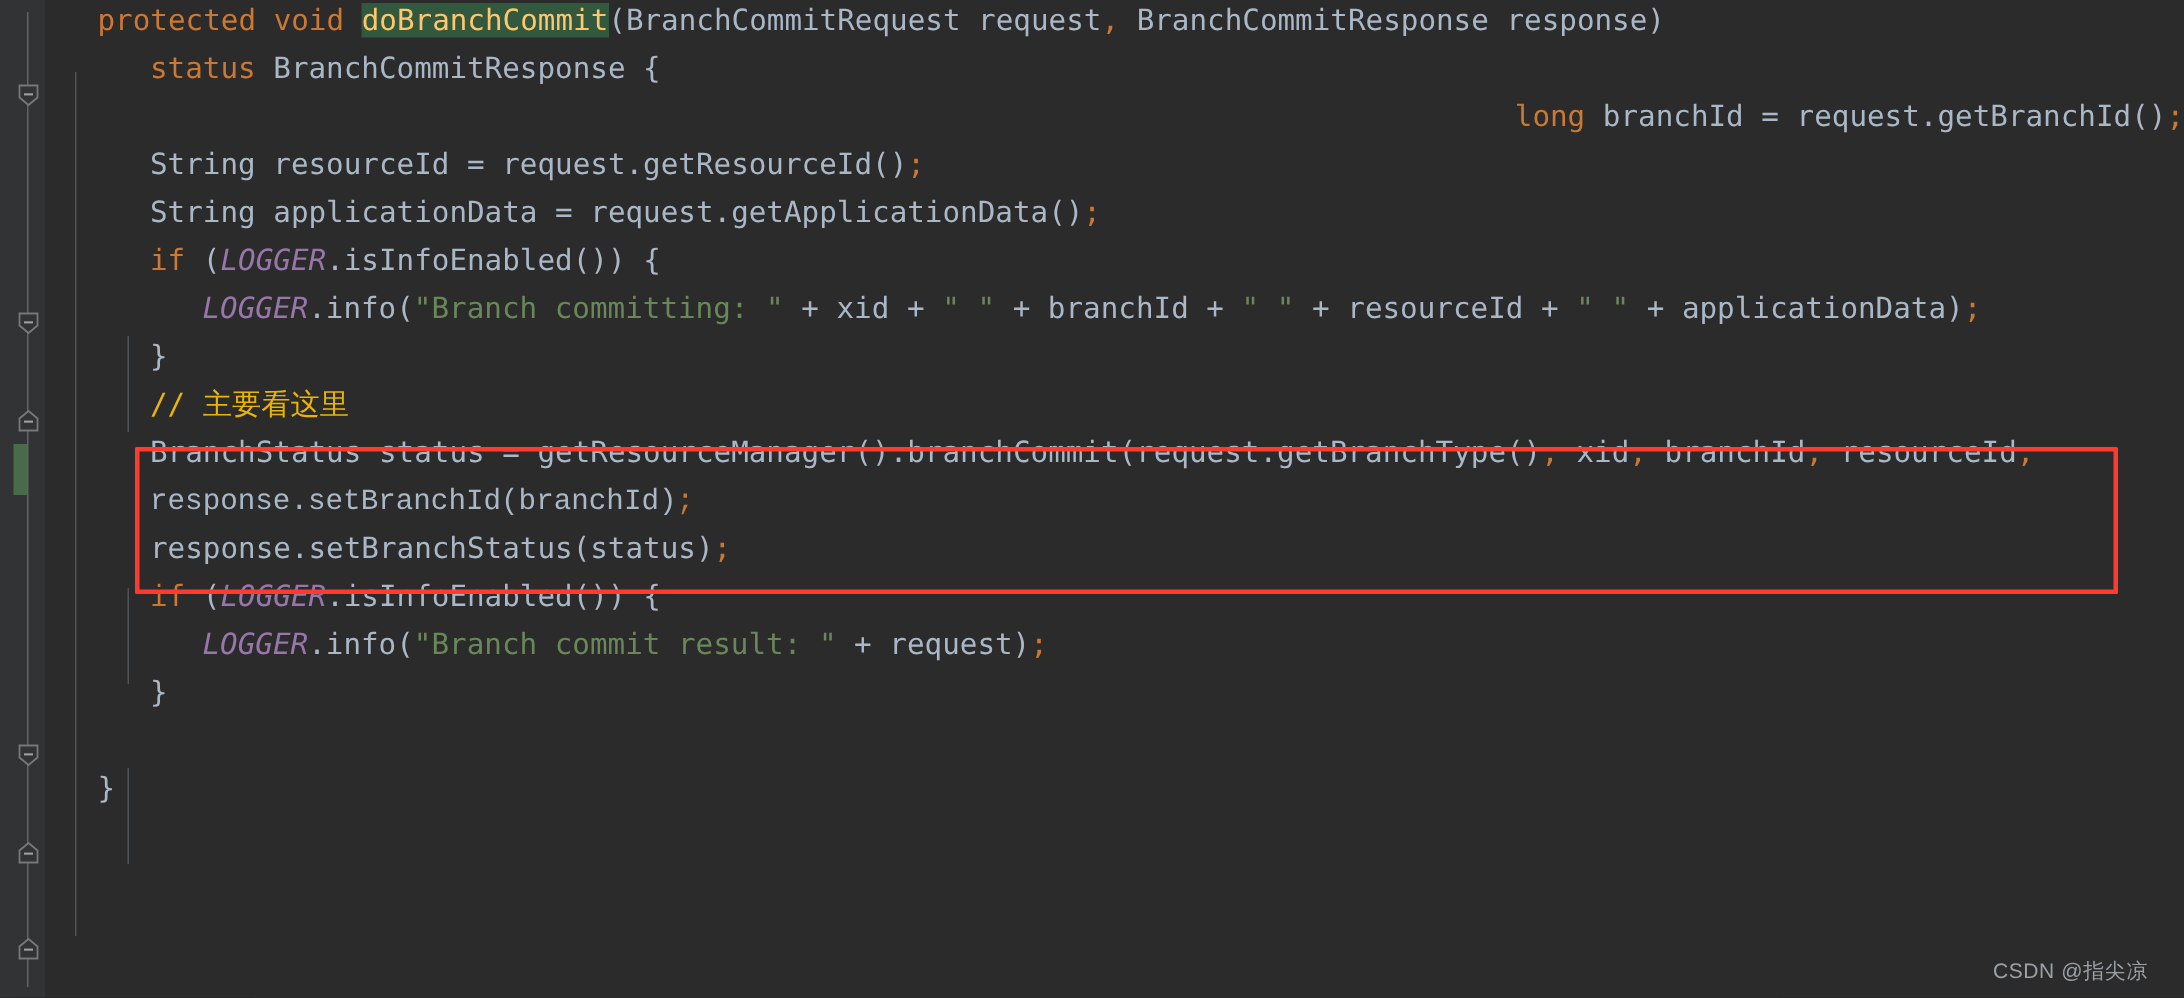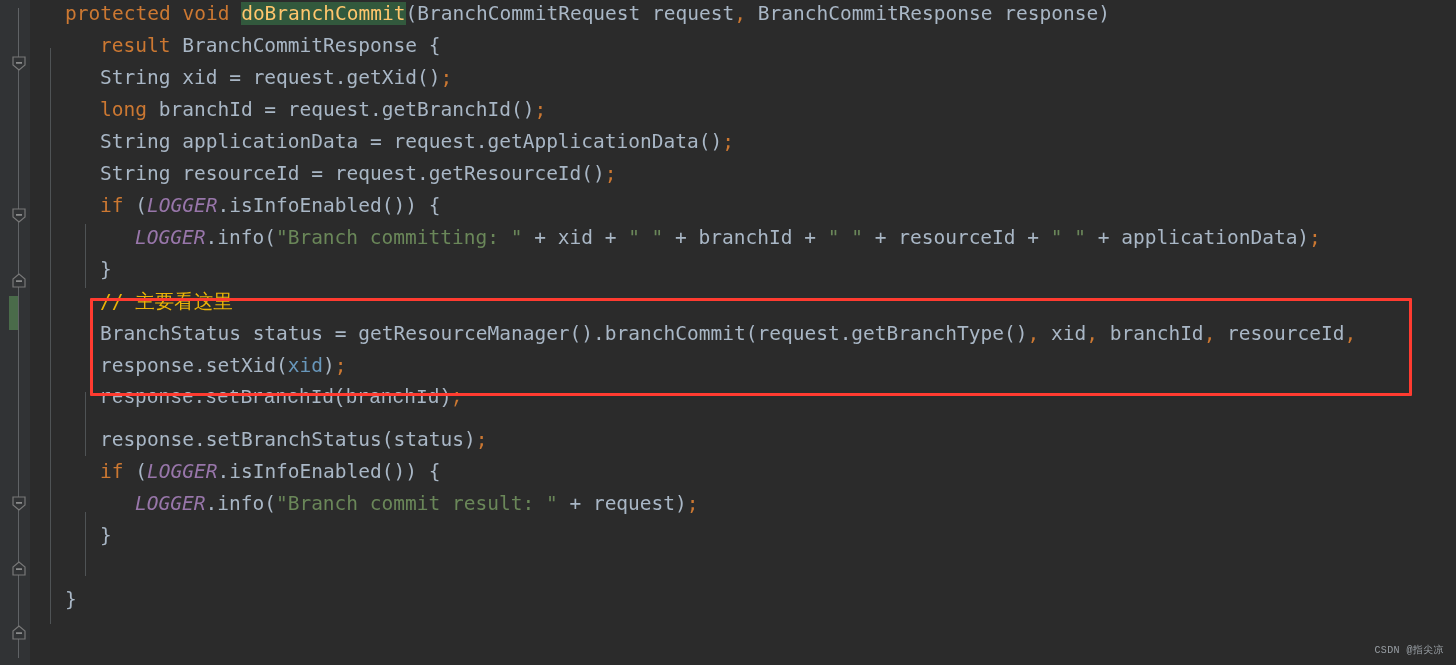--- a/index.html
+++ b/index.html
@@ -103,23 +103,23 @@
     position:absolute;
     border:3px solid #ff3b30;
     pointer-events:none;
     border-radius:1px;
     z-index:5;
   }
 
   
   .watermark {
     position:absolute;
-    right:12px; bottom:8px;
-    font-family:Liberation Mono, monospace;
-    font-size:10px;
+    right:24px; bottom:8px;
+    font-family:Liberation Sans, sans-serif;
+    font-size:14px;
     color:#9aa0a6;
     letter-spacing:0.4px;
     z-index:6;
   }
 </style>
 </head>
 <body>
 
 <div id="editor-root">
 
@@ -171,33 +171,31 @@
 
   <div class="code-surface">
     <div id="indent-guides">
         <div class="indent-guide" style="left: 55px; top: 224px; height: 64px;"></div>
         <div class="indent-guide" style="left: 55px; top: 392px; height: 64px;"></div>
         <div class="indent-guide" style="left: 55px; top: 512px; height: 64px;"></div>
         <div class="indent-guide" style="left: 20px; top: 48px; height: 576px;"></div>
       </div>
     <div class="code-lines" id="code-lines" style="top: -2px;">
         <div class="code-line" style="padding-left: 35px;"><span class="kw">protected</span><span class="punct"> </span><span class="kw">void</span><span class="punct"> </span><span class="mdecl">doBranchCommit</span><span class="punct">(</span><span class="type">BranchCommitRequest</span><span class="ident"> request</span><span class="semi">,</span><span class="punct"> </span><span class="type">BranchCommitResponse</span><span class="ident"> response</span><span class="punct">)</span></div>
-        <div class="code-line" style="padding-left: 70px;"><span class="kw">result</span><span class="type"> BranchCommitResponse </span><span class="brace">{</span></div>
-        <div class="code-line" style="padding-left: 70px;"><span class="type">String</span><span class="ident"> xid = request.getXid()</span><span class="semi">;</span></div>
-        <div class="code-line" style="padding-left: 70px;"><span class="kw">long</span><span class="ident"> branchId = request.getBranchId()</span><span class="semi">;</span></div>
+        <div class="code-line" style="padding-left: 70px;"><span class="kw">status</span><span class="type"> BranchCommitResponse </span><span class="brace">{</span></div>
+        <div class="code-line" style="padding-left: 70px; text-align: right;"><span class="kw">long</span><span class="ident"> branchId = request.getBranchId()</span><span class="semi">;</span></div>
+        <div class="code-line" style="padding-left: 70px;"><span class="type">String</span><span class="ident"> resourceId = request.getResourceId()</span><span class="semi">;</span></div>
         <div class="code-line" style="padding-left: 70px;"><span class="type">String</span><span class="ident"> applicationData = request.getApplicationData()</span><span class="semi">;</span></div>
-        <div class="code-line" style="padding-left: 70px;"><span class="type">String</span><span class="ident"> resourceId = request.getResourceId()</span><span class="semi">;</span></div>
         <div class="code-line" style="padding-left: 70px;"><span class="kw">if</span><span class="punct"> (</span><span class="field">LOGGER</span><span class="ident">.isInfoEnabled()) </span><span class="brace">{</span></div>
         <div class="code-line" style="padding-left: 105px;"><span class="field">LOGGER</span><span class="ident">.info(</span><span class="str">"Branch committing: "</span><span class="ident"> + xid + </span><span class="str">" "</span><span class="ident"> + branchId + </span><span class="str">" "</span><span class="ident"> + resourceId + </span><span class="str">" "</span><span class="ident"> + applicationData)</span><span class="semi">;</span></div>
         <div class="code-line" style="padding-left: 70px;"><span class="brace">}</span></div>
         <div class="code-line" style="padding-left: 70px;"><span class="cmt">// 主要看这里</span></div>
         <div class="code-line" style="padding-left: 70px;"><span class="type">BranchStatus</span><span class="ident"> status = getResourceManager().branchCommit(request.getBranchType()</span><span class="semi">,</span><span class="ident"> xid</span><span class="semi">,</span><span class="ident"> branchId</span><span class="semi">,</span><span class="ident"> resourceId</span><span class="semi">,</span></div>
-        <div class="code-line" style="padding-left: 70px;"><span class="ident">response.setXid(</span><span class="param">xid</span><span class="ident">)</span><span class="semi">;</span></div>
         <div class="code-line" style="padding-left: 70px; font-family: Liberation Mono, monospace;"><span class="ident">response.setBranchId(branchId)</span><span class="semi">;</span></div>
-        <div class="code-line" style="padding-left: 70px; margin-top: 10px;"><span class="ident">response.setBranchStatus(status)</span><span class="semi">;</span></div>
+        <div class="code-line" style="padding-left: 70px;"><span class="ident">response.setBranchStatus(status)</span><span class="semi">;</span></div>
         <div class="code-line" style="padding-left: 70px;"><span class="kw">if</span><span class="punct"> (</span><span class="field">LOGGER</span><span class="ident">.isInfoEnabled()) </span><span class="brace">{</span></div>
         <div class="code-line" style="padding-left: 105px;"><span class="field">LOGGER</span><span class="ident">.info(</span><span class="str">"Branch commit result: "</span><span class="ident"> + request)</span><span class="semi">;</span></div>
         <div class="code-line" style="padding-left: 70px;"><span class="brace">}</span></div>
         <div class="code-line" style="padding-left: 35px;"></div>
         <div class="code-line" style="padding-left: 35px;"><span class="brace">}</span></div>
       </div>
   </div>
 
   <div class="red-box" id="red-box" style="left: 90px; top: 298px; width: 1322px; height: 98px; border-color: rgb(255, 59, 48);"></div>
 

